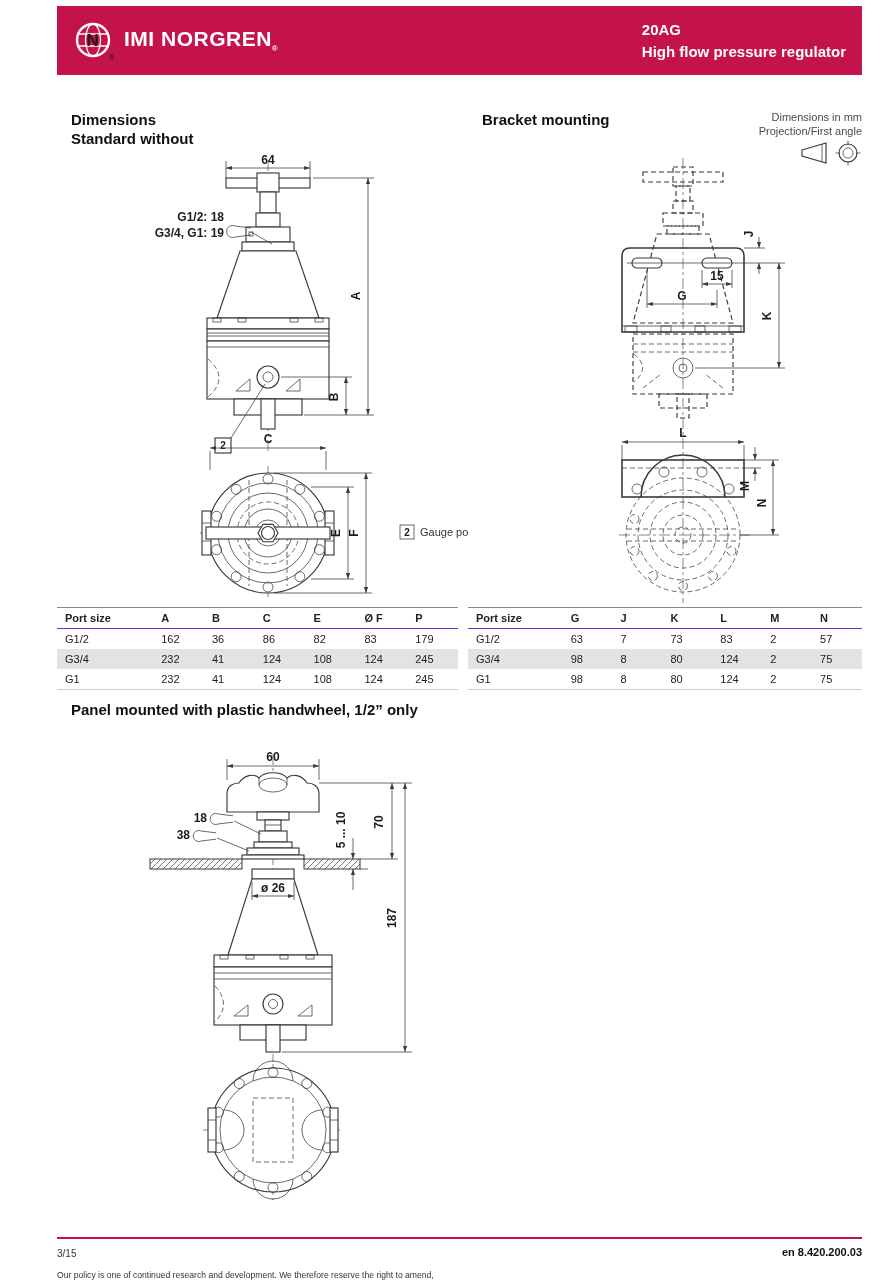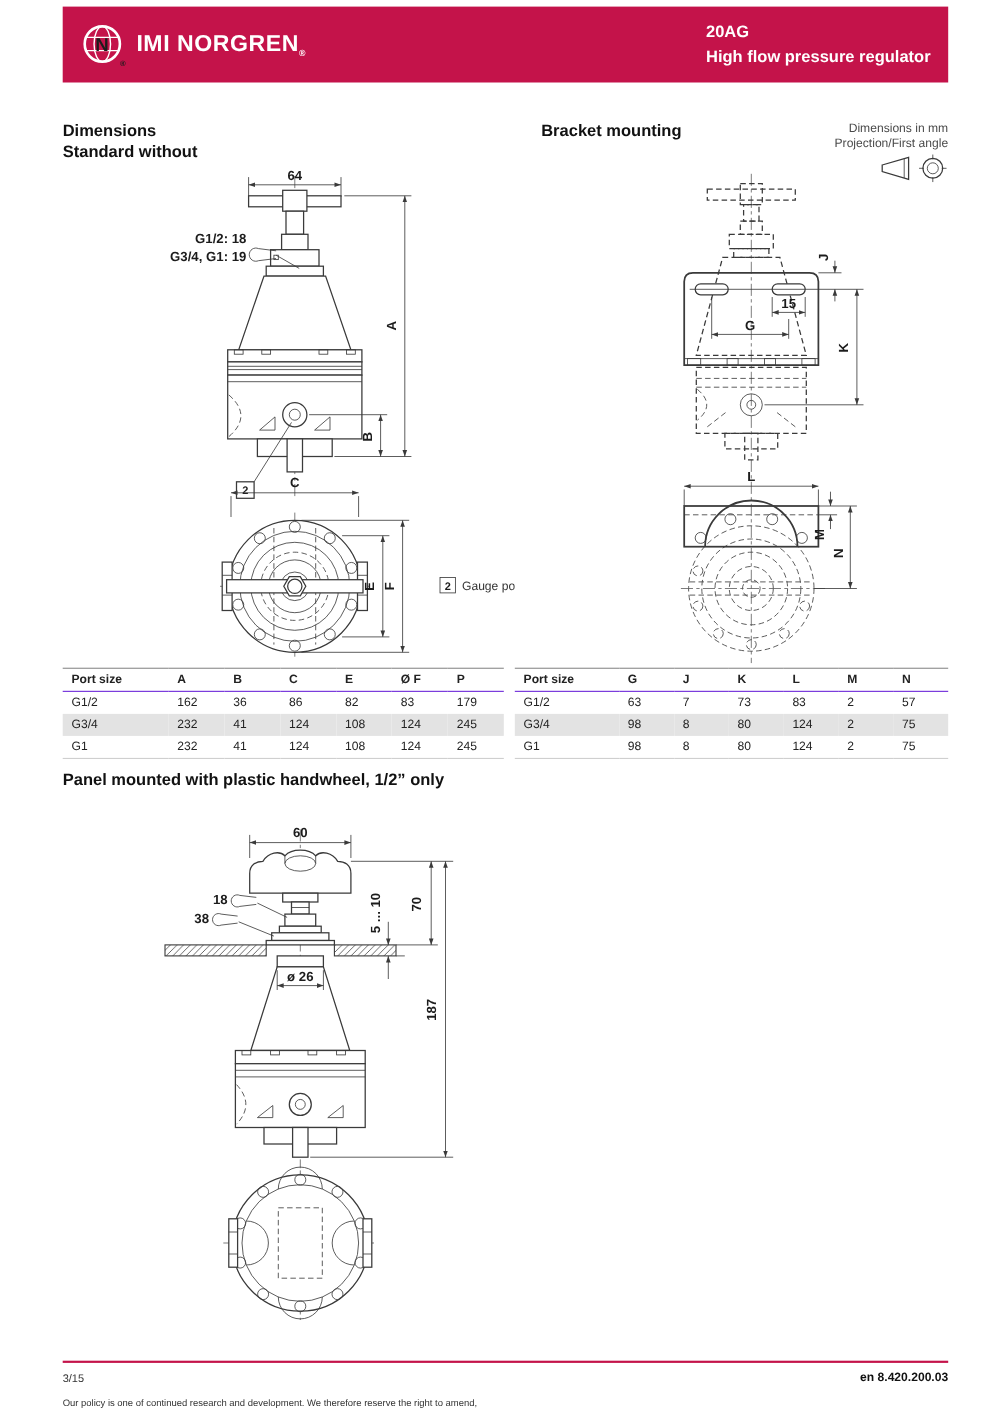--- a/index.html
+++ b/index.html
@@ -4,21 +4,21 @@
 <style>
   html,body{margin:0;padding:0;}
   body{width:895px;height:1280px;position:relative;background:#fff;
        font-family:"Liberation Sans","DejaVu Sans",sans-serif;color:#1c1c1c;overflow:hidden;}
   .banner{position:absolute;left:57px;top:6px;width:805px;height:69px;background:#C4134A;
           display:flex;align-items:center;justify-content:space-between;padding:0 16px;
           box-sizing:border-box;color:#fff;}
   .brand{display:flex;align-items:center;gap:9px;font-weight:bold;font-size:21px;letter-spacing:.5px;}
   .regmark{font-size:8px;vertical-align:sub;font-weight:bold;}
   .model-block{text-align:left;font-weight:bold;font-size:15px;line-height:22px;}
-  .h1{position:absolute;font-size:15px;font-weight:bold;color:#111;line-height:19px;white-space:nowrap;}
+  .h1{position:absolute;font-size:15px;font-weight:bold;color:#111;line-height:19px;white-space:nowrap;margin-left:14px;}
   .note{position:absolute;right:33px;top:110px;text-align:right;font-size:11px;color:#4a4a4a;line-height:14px;}
   .proj{position:absolute;right:33px;top:140px;}
   .drawing{position:absolute;}
   .dtable{position:absolute;border-collapse:collapse;font-size:11px;color:#222;table-layout:fixed;}
   .dtable th{font-weight:bold;text-align:left;border-top:1px solid #8a8a8a;border-bottom:1px solid #6d28d9;
              padding:4px 4px 4px 8px;}
   .dtable td{padding:4px 4px 4px 8px;}
   .dtable tbody tr:nth-child(even){background:#e3e3e3;}
   .dtable tbody tr:last-child td{border-bottom:1px solid #cfcfcf;}
   .dtable th:first-child,.dtable td:first-child{width:21%;}
@@ -56,21 +56,21 @@
   <div class="model-block">
     <div>20AG</div>
     <div>High flow pressure regulator</div>
   </div>
 </div>
 
 <div class="h1" style="left:57px;top:110px;">
   <div>Dimensions</div>
   <div>Standard without</div>
 </div>
-<div class="h1" style="left:492px;top:110px;">Bracket mounting</div>
+<div class="h1" style="left:468px;top:110px;">Bracket mounting</div>
 <div class="note">
   <div>Dimensions in mm</div>
   <div>Projection/First angle</div>
 </div>
 <svg class="proj" width="64" height="28" viewBox="0 0 64 28">
   <path class="p" d="M4,10 L28,3 L28,23 L4,16 Z"></path>
   <path class="t" d="M24,4.2 V21.8"></path>
   <circle class="p" cx="50" cy="13" r="9"></circle>
   <circle class="t" cx="50" cy="13" r="5"></circle>
   <path class="t" d="M50,0.5 V5 M50,21 V25.5 M37.5,13 H42 M58,13 H62.5"></path>

